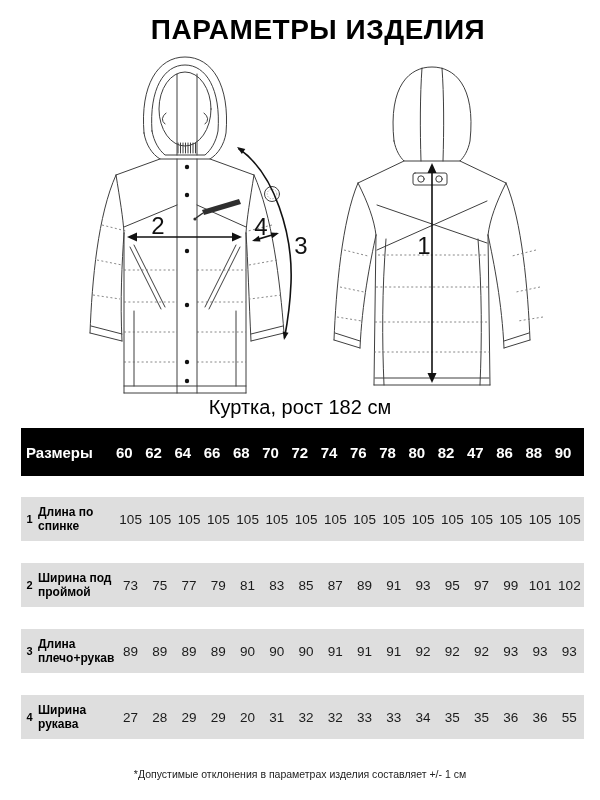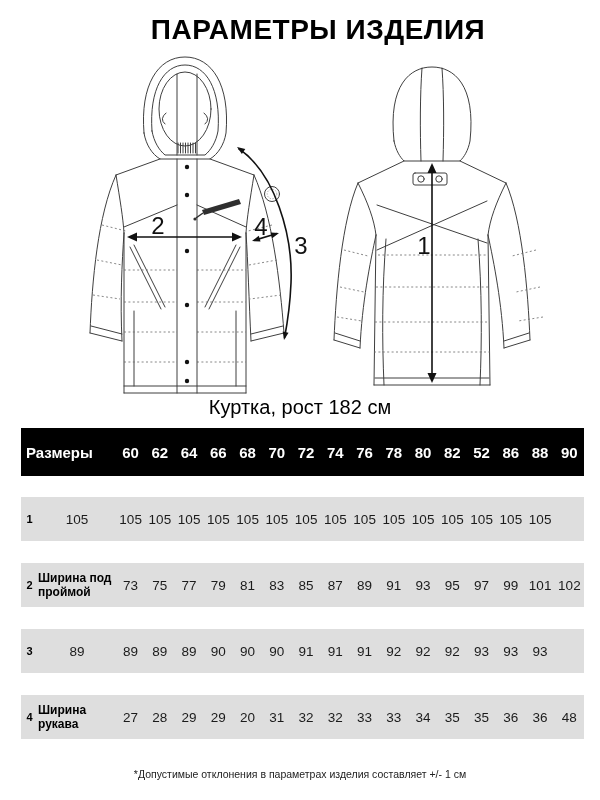--- a/index.html
+++ b/index.html
@@ -31,21 +31,21 @@
   .size-table { position:absolute; left:21px; top:428px; width:563px; }
   .thead {
     display:grid; grid-template-columns:17px 78px repeat(16,1fr);
     align-items:center; height:48px;
     background:var(--header-bg,#000); color:var(--header-text,#fff);
   }
   .thead .hlabel {
     grid-column:1 / 3; padding-left:5px;
     font-size:15px; font-weight:700;
   }
-  .thead .hcell { text-align:center; font-size:15px; font-weight:700; }
+  .thead .hcell { font-size:15px; font-weight:700; }
   .tbody { display:flex; flex-direction:column; gap:22px; margin-top:21px; }
   .trow {
     display:grid; grid-template-columns:17px 78px repeat(16,1fr);
     align-items:center; min-height:44px;
     background:var(--row-bg,#dedede);
   }
   .trow .rnum  { text-align:center; font-size:11px; font-weight:700; }
   .trow .rlabel{ font-size:12px; font-weight:700; line-height:1.2; padding-right:4px; }
   .trow .cell  { text-align:center; font-size:13.5px; color:#1b1b1b; }
   .footnote {
@@ -174,29 +174,30 @@
         <span class="hcell">64</span>
         <span class="hcell">66</span>
         <span class="hcell">68</span>
         <span class="hcell">70</span>
         <span class="hcell">72</span>
         <span class="hcell">74</span>
         <span class="hcell">76</span>
         <span class="hcell">78</span>
         <span class="hcell">80</span>
         <span class="hcell">82</span>
-        <span class="hcell">52</span>
+        <span class="hcell">47</span>
         <span class="hcell">86</span>
         <span class="hcell">88</span>
         <span class="hcell">90</span>
       </div>
     <div class="tbody">
 
     <div class="trow">
           <span class="rnum">1</span>
+          <span class="rlabel">Длина по спинке</span>
           <span class="cell">105</span>
           <span class="cell">105</span>
           <span class="cell">105</span>
           <span class="cell">105</span>
           <span class="cell">105</span>
           <span class="cell">105</span>
           <span class="cell">105</span>
           <span class="cell">105</span>
           <span class="cell">105</span>
           <span class="cell">105</span>
@@ -222,20 +223,21 @@
           <span class="cell">91</span>
           <span class="cell">93</span>
           <span class="cell">95</span>
           <span class="cell">97</span>
           <span class="cell">99</span>
           <span class="cell">101</span>
           <span class="cell">102</span>
         </div>
         <div class="trow">
           <span class="rnum">3</span>
+          <span class="rlabel">Длина плечо+рукав</span>
           <span class="cell">89</span>
           <span class="cell">89</span>
           <span class="cell">89</span>
           <span class="cell">89</span>
           <span class="cell">90</span>
           <span class="cell">90</span>
           <span class="cell">90</span>
           <span class="cell">91</span>
           <span class="cell">91</span>
           <span class="cell">91</span>
@@ -257,20 +259,20 @@
           <span class="cell">31</span>
           <span class="cell">32</span>
           <span class="cell">32</span>
           <span class="cell">33</span>
           <span class="cell">33</span>
           <span class="cell">34</span>
           <span class="cell">35</span>
           <span class="cell">35</span>
           <span class="cell">36</span>
           <span class="cell">36</span>
-          <span class="cell">48</span>
+          <span class="cell">55</span>
         </div>
       </div>
   </div>
 
   <p class="footnote">*Допустимые отклонения в параметрах изделия составляет +/- 1 см</p>
 
 </div>
 
 </body></html>

